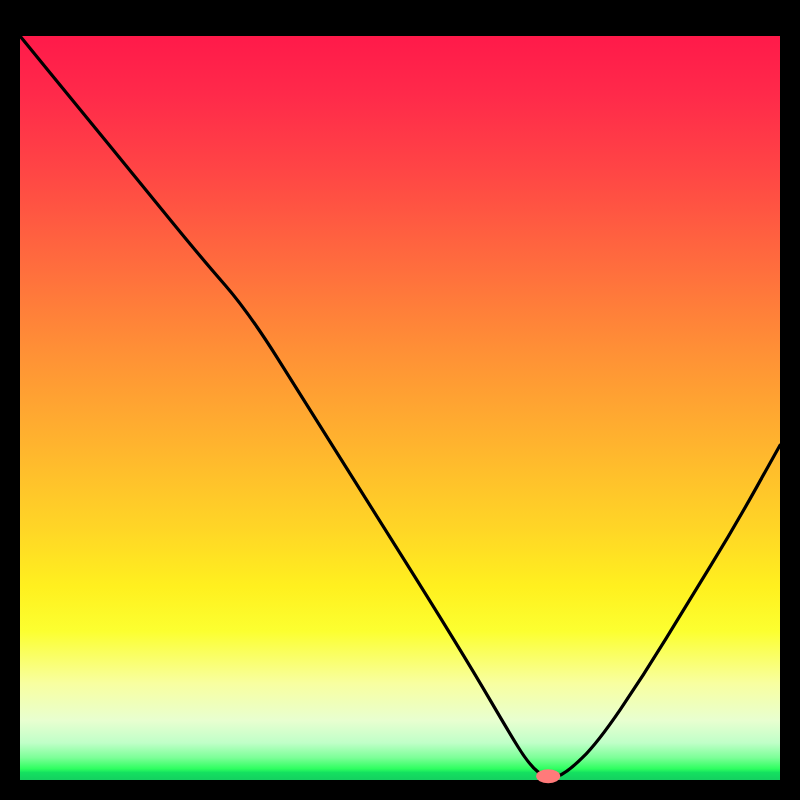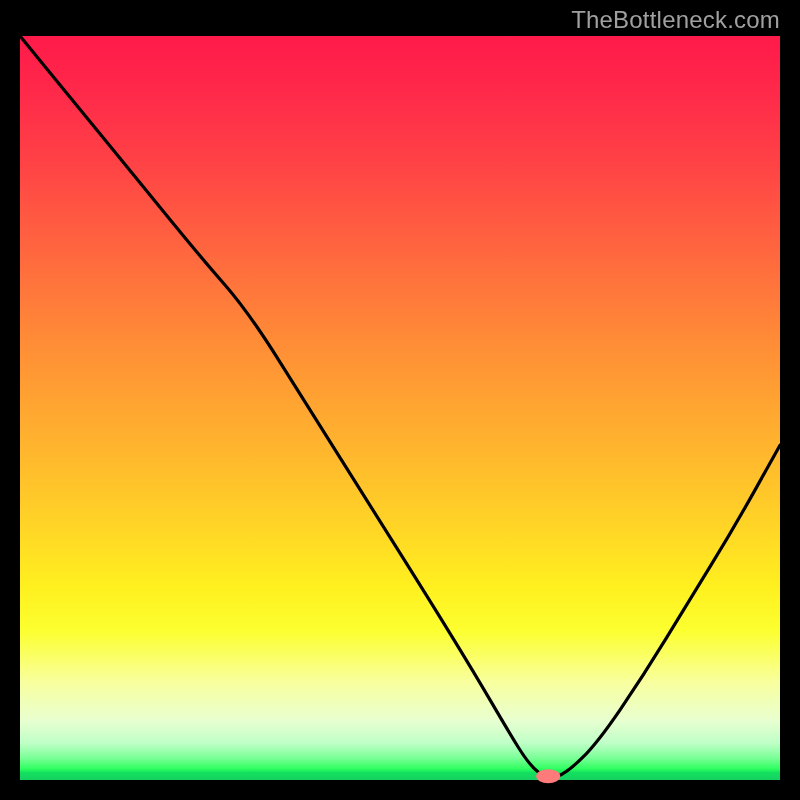--- a/index.html
+++ b/index.html
@@ -78,21 +78,20 @@
     box-sizing: border-box;
     pointer-events: none;
   }
   
 </style>
 </head>
 <body>
 
 <div class="chart-container">
 
-  <div class="watermark">TheBottleneck.com</div>
 
   <div class="plot-area">
     <svg class="overlay" viewBox="0 0 760 744" preserveAspectRatio="none">
       <path id="curve-path" class="curve" d="M 0.0 0.0 Q 0.0 0.0 30.4 37.2 Q 60.8 74.4 91.2 111.6 Q 121.6 148.8 152.0 186.0 Q 182.4 223.2 205.2 249.2 Q 228.0 275.3 258.4 323.6 Q 288.8 372.0 319.2 420.4 Q 349.6 468.7 380.0 517.1 Q 410.4 565.4 433.2 602.6 Q 456.0 639.8 471.2 665.9 Q 486.4 691.9 497.8 710.5 Q 509.2 729.1 518.7 736.6 Q 528.2 744.0 537.7 740.3 Q 547.2 736.6 562.4 721.7 Q 577.6 706.8 600.4 673.3 Q 623.2 639.8 646.0 602.6 Q 668.8 565.4 691.6 528.2 Q 714.4 491.0 737.2 450.1 T 760.0 409.2"></path>
       <ellipse id="min-marker" class="marker" cx="528.2" cy="740.3" rx="12" ry="7" fill="#ff7a7a"></ellipse>
     </svg>
   </div>
 
   <div class="axis-frame"></div>
 </div>

